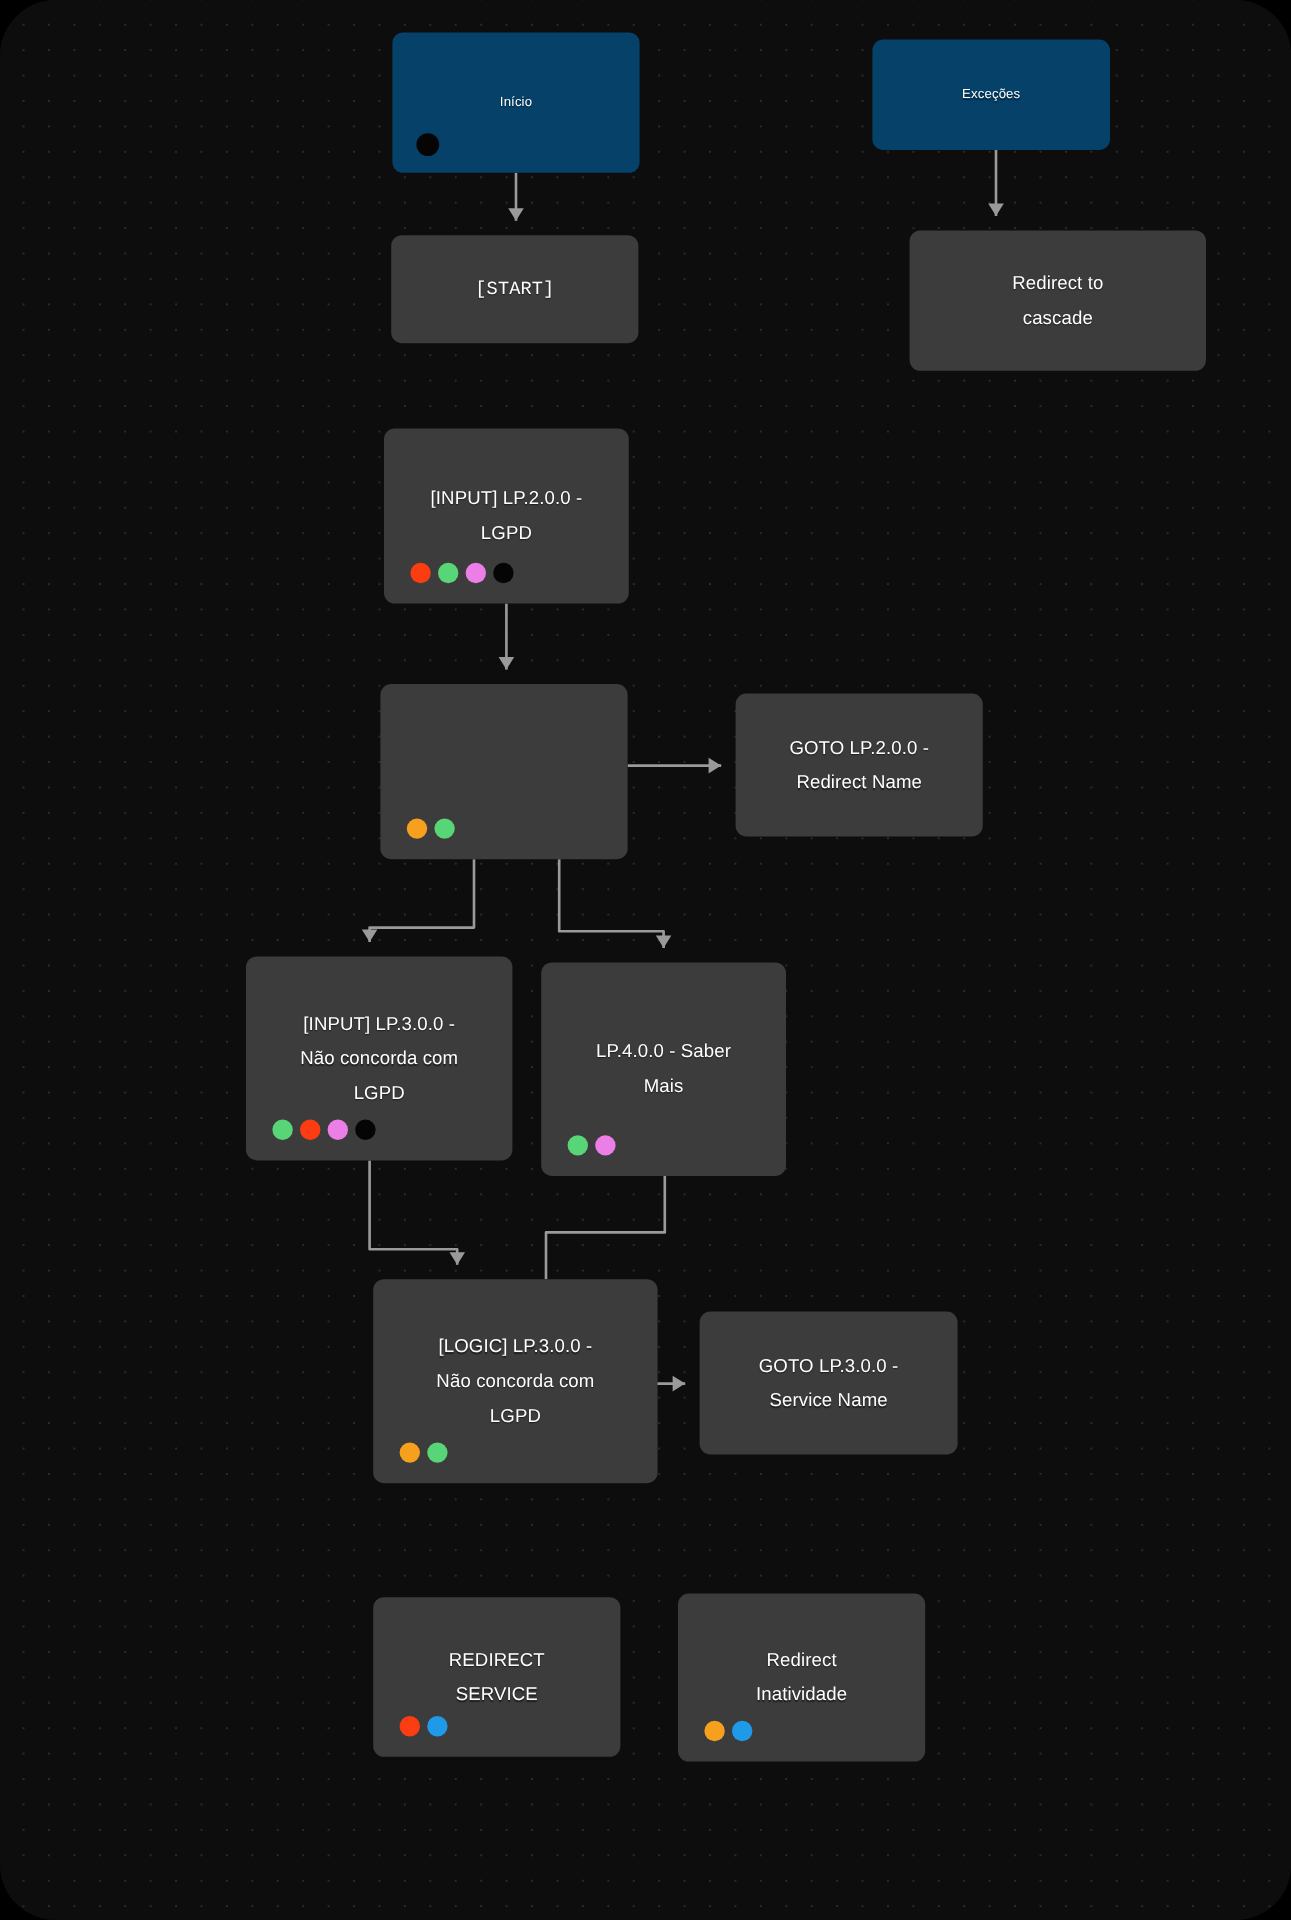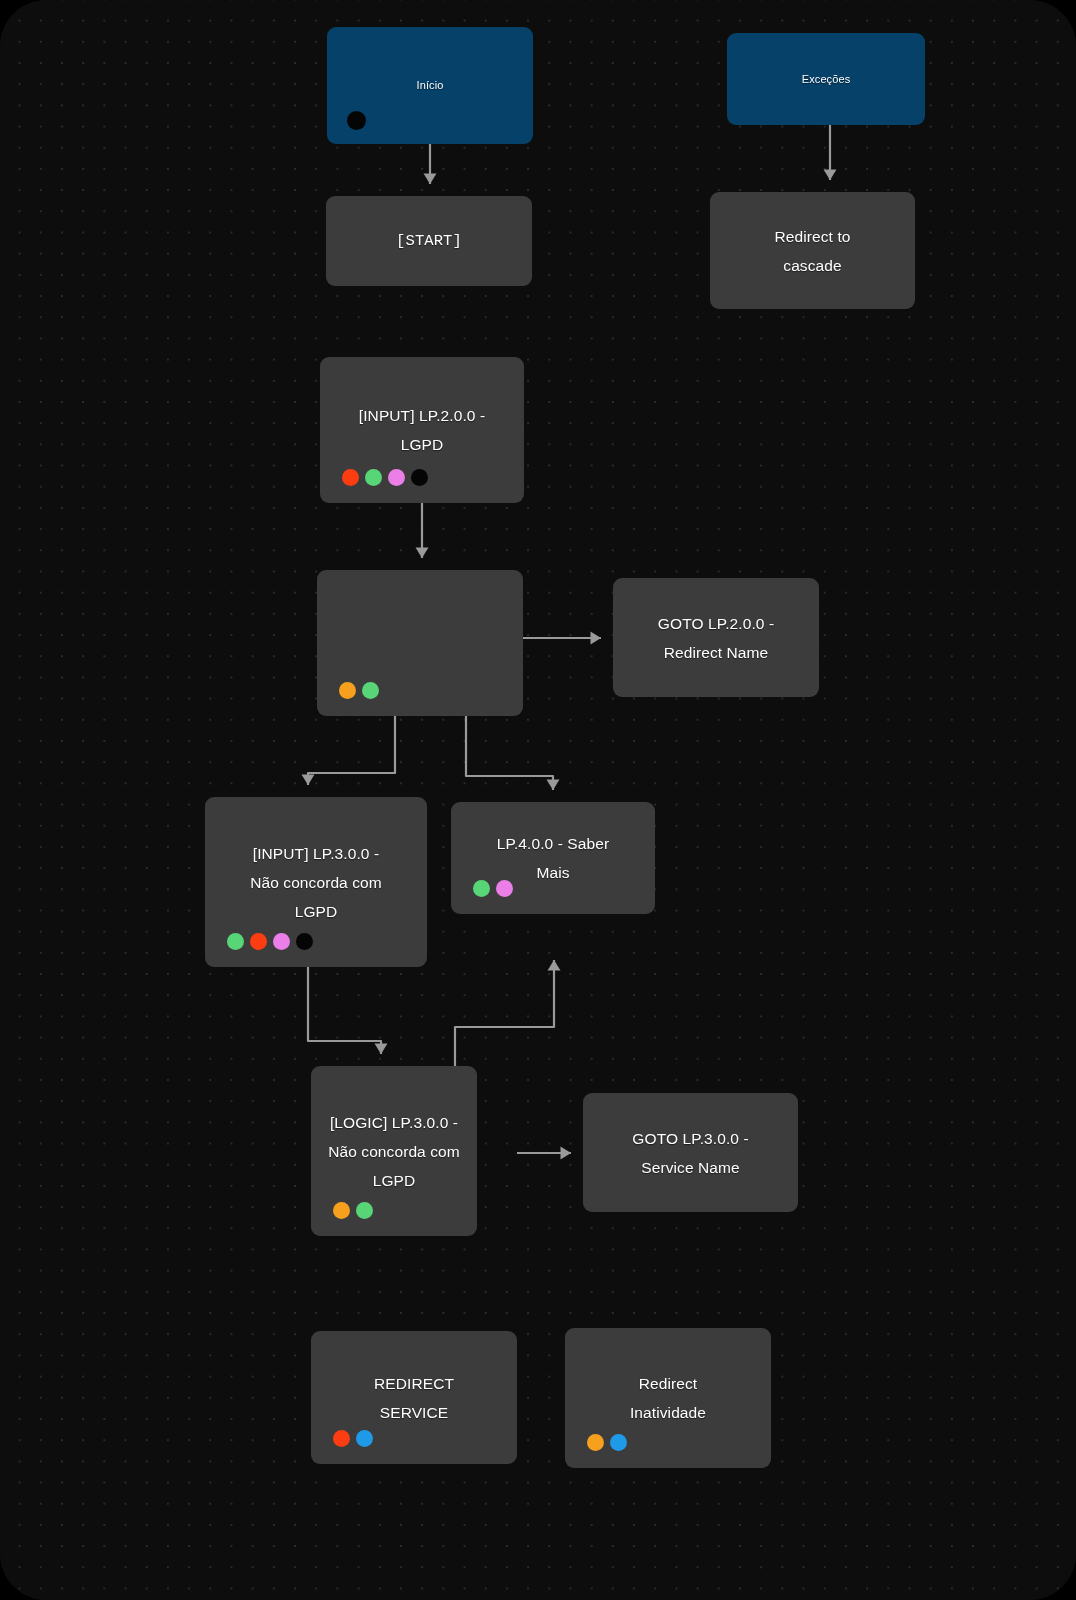--- a/index.html
+++ b/index.html
@@ -137,21 +137,21 @@
         <div class="dots single">
           <span class="dot" style="background: rgb(5, 5, 5);"></span>
         </div>
       </div>
       <div class="node blue" style="left: 727px; top: 33px; width: 198px; height: 92px;">
         <div class="node-label">Exceções</div>
       </div>
       <div class="node grey" style="left: 326px; top: 196px; width: 206px; height: 90px; font-family: Liberation Mono, monospace;">
         <div class="node-label">[START]</div>
       </div>
-      <div class="node grey" style="left: 710px; top: 192px; width: 205px; height: 117px; justify-content: center;">
+      <div class="node grey" style="left: 758px; top: 192px; width: 247px; height: 117px; justify-content: center;">
         <div class="node-label">Redirect to
 cascade</div>
       </div>
       <div class="node grey" style="left: 320px; top: 357px; width: 204px; height: 146px;">
         <div class="node-label">[INPUT] LP.2.0.0 -
 LGPD</div>
         <div class="dots">
           <span class="dot" style="background: rgb(252, 61, 18);"></span>
           <span class="dot" style="background: rgb(88, 213, 119);"></span>
           <span class="dot" style="background: rgb(236, 126, 232);"></span>
@@ -172,29 +172,29 @@
         <div class="node-label">[INPUT] LP.3.0.0 -
 Não concorda com
 LGPD</div>
         <div class="dots">
           <span class="dot" style="background: rgb(88, 213, 119);"></span>
           <span class="dot" style="background: rgb(252, 61, 18);"></span>
           <span class="dot" style="background: rgb(236, 126, 232);"></span>
           <span class="dot" style="background: rgb(5, 5, 5);"></span>
         </div>
       </div>
-      <div class="node grey" style="left: 451px; top: 802px; width: 204px; height: 112px;">
+      <div class="node grey" style="left: 451px; top: 802px; width: 204px; height: 178px;">
         <div class="node-label">LP.4.0.0 - Saber
 Mais</div>
         <div class="dots">
           <span class="dot" style="background: rgb(88, 213, 119);"></span>
           <span class="dot" style="background: rgb(236, 126, 232);"></span>
         </div>
       </div>
-      <div class="node grey" style="left: 311px; top: 1066px; width: 166px; height: 170px;">
+      <div class="node grey" style="left: 311px; top: 1066px; width: 237px; height: 170px;">
         <div class="node-label">[LOGIC] LP.3.0.0 -
 Não concorda com
 LGPD</div>
         <div class="dots">
           <span class="dot" style="background: rgb(246, 160, 30);"></span>
           <span class="dot" style="background: rgb(88, 213, 119);"></span>
         </div>
       </div>
       <div class="node grey" style="left: 583px; top: 1093px; width: 215px; height: 119px;">
         <div class="node-label">GOTO LP.3.0.0 -

